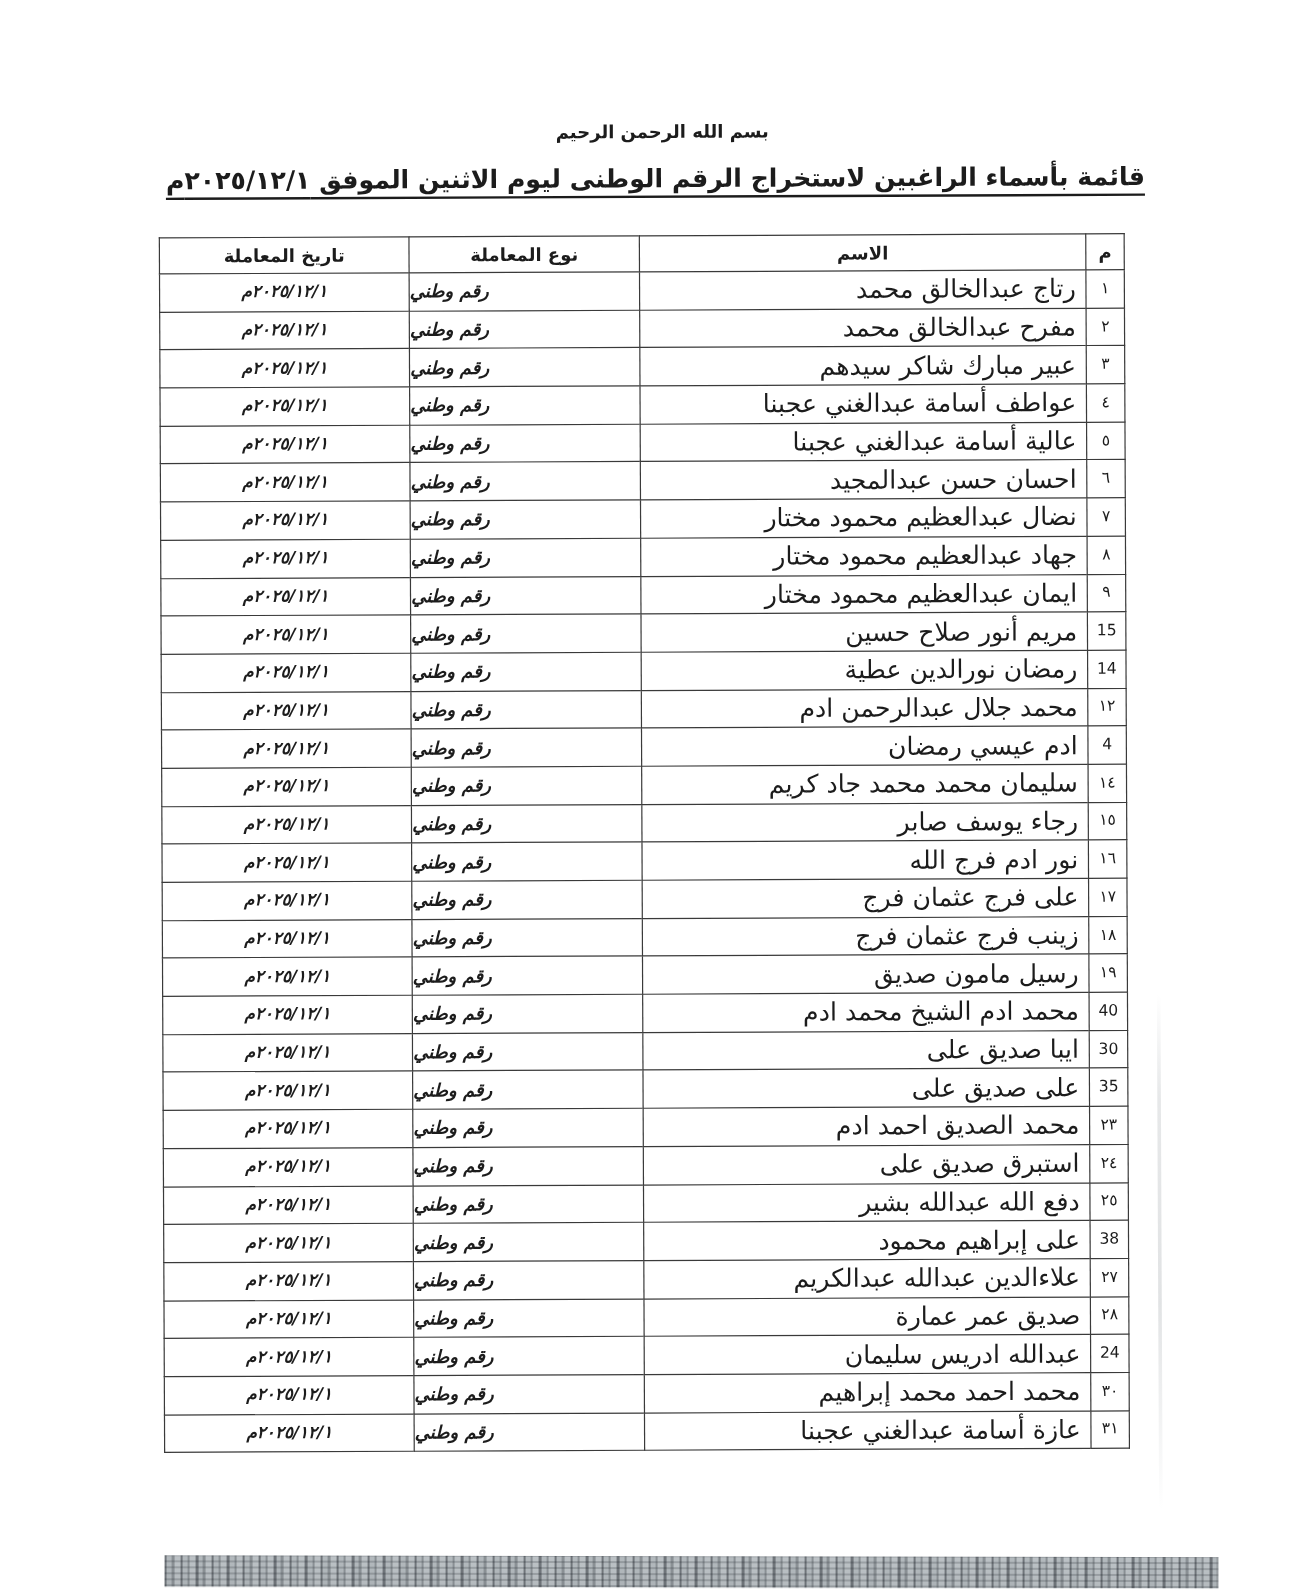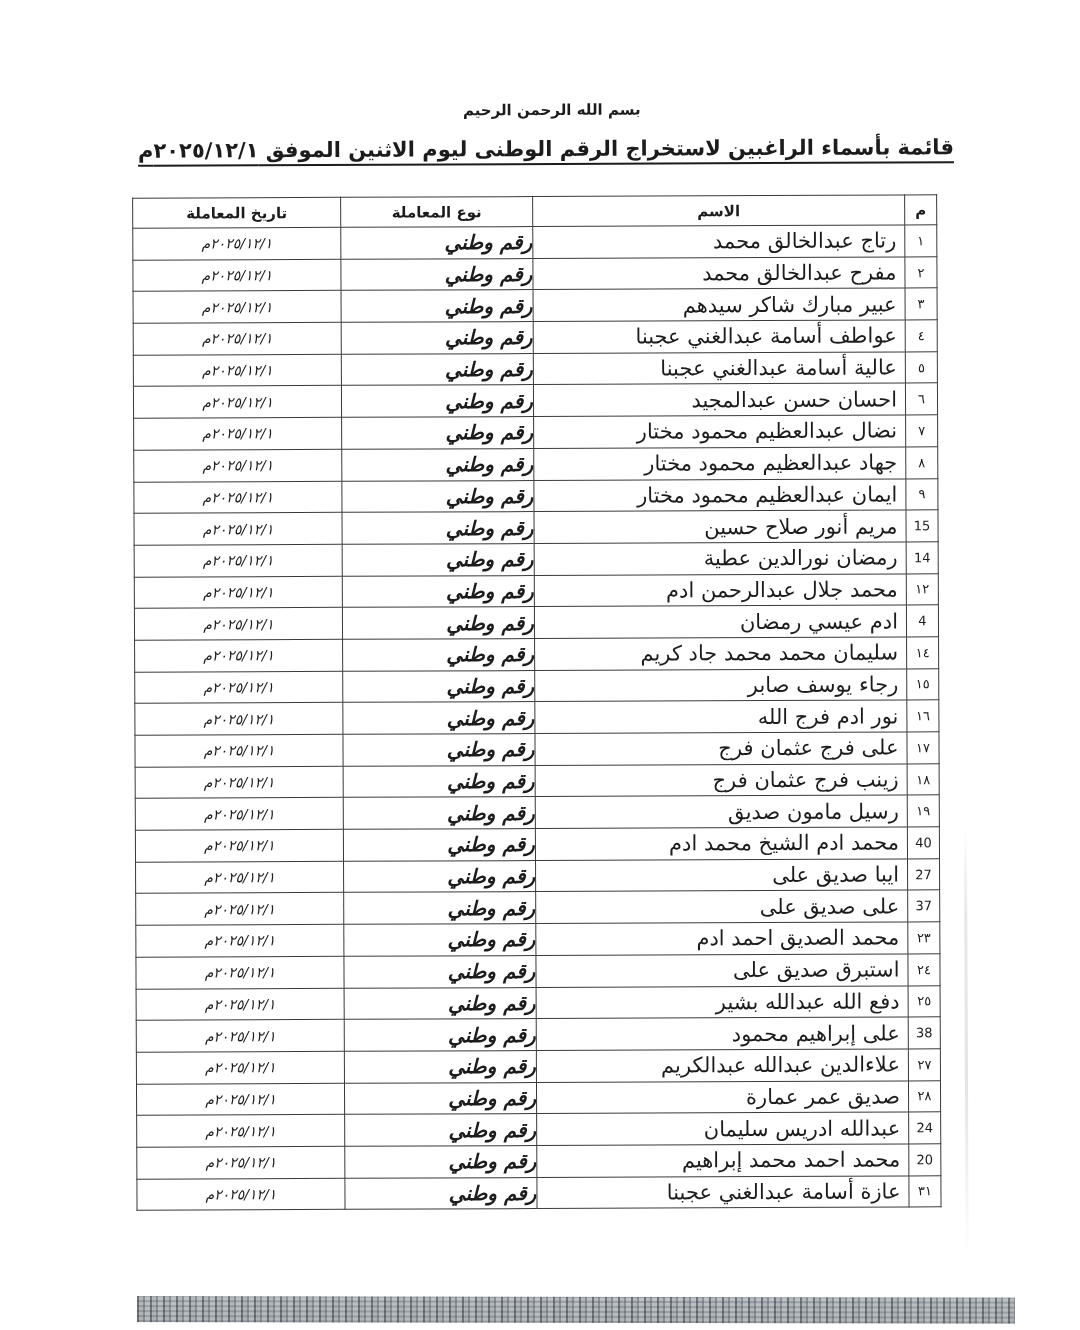--- a/index.html
+++ b/index.html
@@ -56,22 +56,22 @@
   table.roster thead th {
     height: 30px;
     font-size: 15px;
     font-weight: bold;
     text-align: center;
     vertical-align: middle;
   }
   table.roster tbody td { height: 31.7px; vertical-align: middle; }
   td.c-idx  { font-size: 13px; text-align: center; }
   td.c-name { font-size: 21px; text-align: right; padding-right: 8px; }
-  td.c-type { font-size: 20px; font-weight: bold; font-style: italic; text-align: right; }
-  td.c-date { font-size: 14px; font-weight: normal; font-style: italic; text-align: center; }
+  td.c-type { font-size: 15px; font-weight: bold; font-style: italic; text-align: left; }
+  td.c-date { font-size: 14px; font-weight: bold; font-style: italic; text-align: center; }
   .scan-band {
     position: absolute;
     left: 133px; top: 1297px;
     width: 878px; height: 26px;
     transform: rotate(0.35deg);
     background:
       repeating-linear-gradient(90deg,
         rgba(55,60,66,0.55) 0 2px,
         rgba(165,172,176,0.25) 2px 6px,
         rgba(95,101,106,0.50) 6px 8px,
@@ -229,27 +229,27 @@
           <td class="c-type">رقم وطني</td>
           <td class="c-date">٢٠٢٥/١٢/١م</td>
         </tr>
         <tr>
           <td class="c-idx">40</td>
           <td class="c-name">محمد ادم الشيخ محمد ادم</td>
           <td class="c-type">رقم وطني</td>
           <td class="c-date">٢٠٢٥/١٢/١م</td>
         </tr>
         <tr>
-          <td class="c-idx">27</td>
+          <td class="c-idx">30</td>
           <td class="c-name">ايبا صديق على</td>
           <td class="c-type">رقم وطني</td>
           <td class="c-date">٢٠٢٥/١٢/١م</td>
         </tr>
         <tr>
-          <td class="c-idx">37</td>
+          <td class="c-idx">35</td>
           <td class="c-name">على صديق على</td>
           <td class="c-type">رقم وطني</td>
           <td class="c-date">٢٠٢٥/١٢/١م</td>
         </tr>
         <tr>
           <td class="c-idx">٢٣</td>
           <td class="c-name">محمد الصديق احمد ادم</td>
           <td class="c-type">رقم وطني</td>
           <td class="c-date">٢٠٢٥/١٢/١م</td>
         </tr>
@@ -283,21 +283,21 @@
           <td class="c-type">رقم وطني</td>
           <td class="c-date">٢٠٢٥/١٢/١م</td>
         </tr>
         <tr>
           <td class="c-idx">24</td>
           <td class="c-name">عبدالله ادريس سليمان</td>
           <td class="c-type">رقم وطني</td>
           <td class="c-date">٢٠٢٥/١٢/١م</td>
         </tr>
         <tr>
-          <td class="c-idx">20</td>
+          <td class="c-idx">٣٠</td>
           <td class="c-name">محمد احمد محمد إبراهيم</td>
           <td class="c-type">رقم وطني</td>
           <td class="c-date">٢٠٢٥/١٢/١م</td>
         </tr>
         <tr>
           <td class="c-idx">٣١</td>
           <td class="c-name">عازة أسامة عبدالغني عجبنا</td>
           <td class="c-type">رقم وطني</td>
           <td class="c-date">٢٠٢٥/١٢/١م</td>
         </tr>

